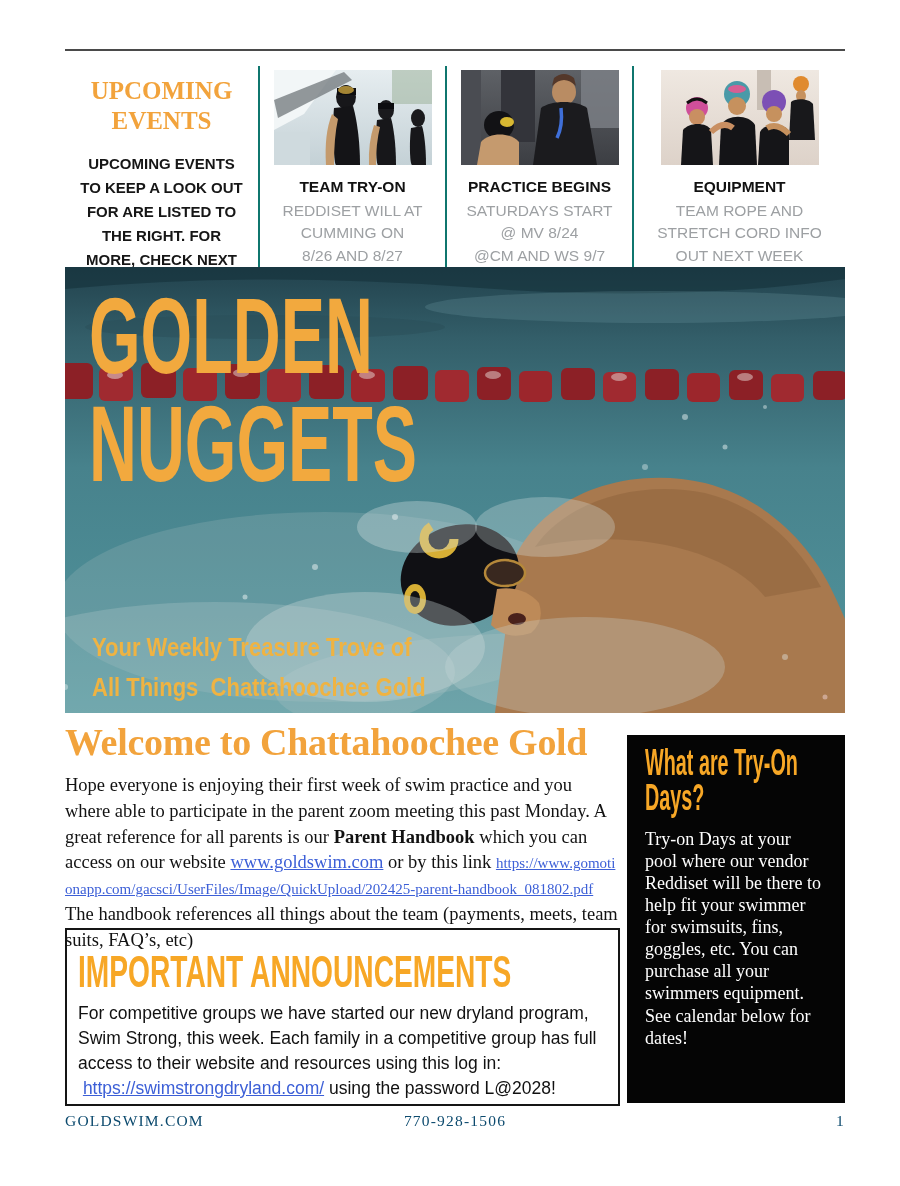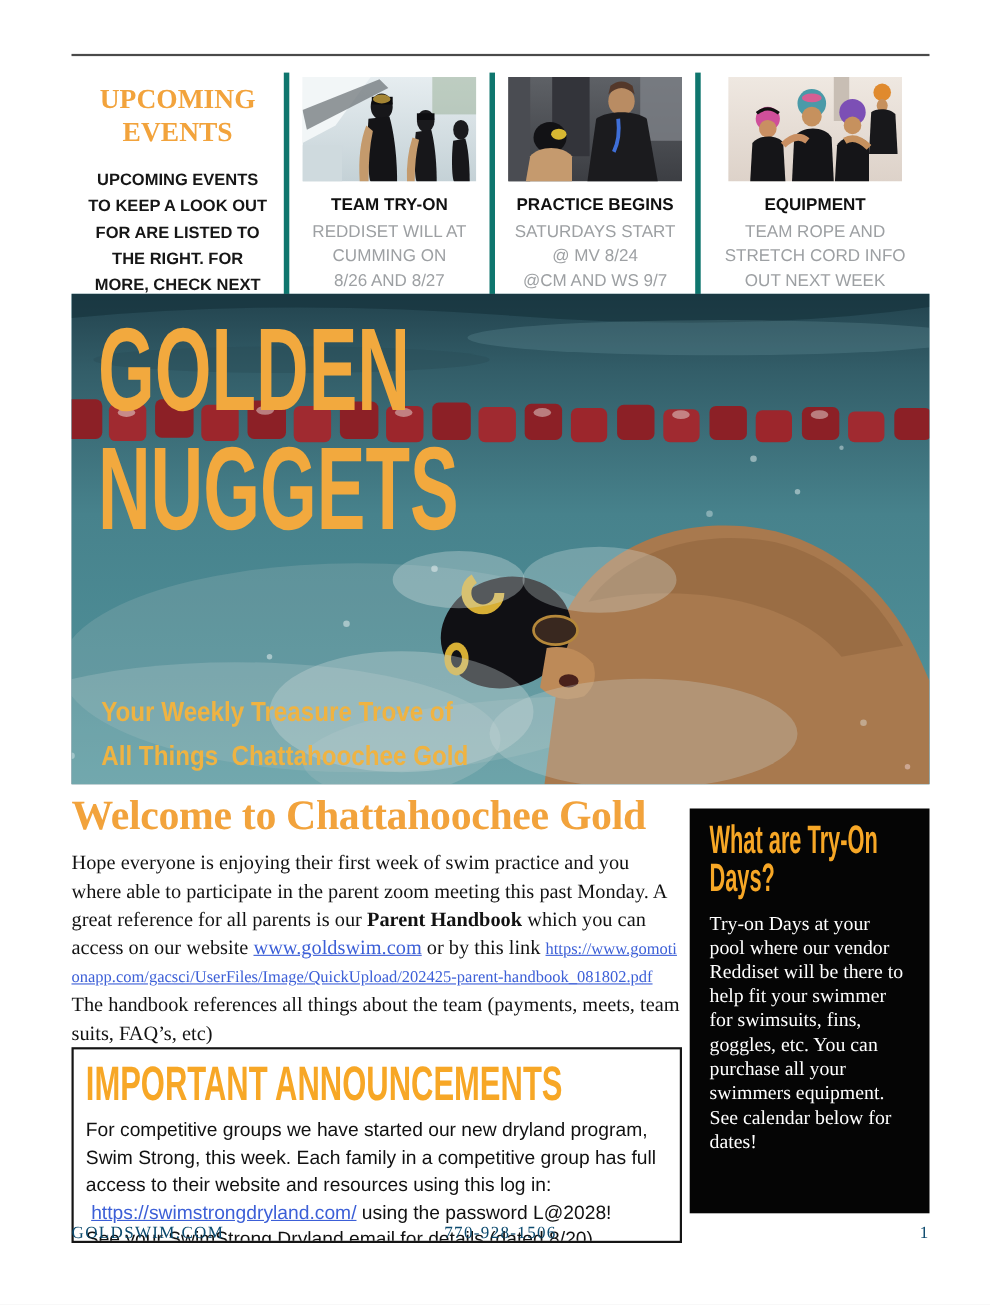--- a/index.html
+++ b/index.html
@@ -7,21 +7,21 @@
         font-family:"Liberation Sans",sans-serif;outline:1px solid #dcdcdc;}
 
   
   .masthead{position:absolute;left:65px;top:16px;width:780px;display:flex;justify-content:space-between;
             font-family:"Liberation Serif",serif;color:#8a8a8a;font-size:15.5px;letter-spacing:1.3px;}
   .rule{position:absolute;left:65px;top:49px;width:780px;height:2px;background:#4a4a4a;}
 
   
   .events-row{position:absolute;left:65px;top:66px;width:780px;height:192px;display:grid;
               grid-template-columns:193px 187px 187px 213px;}
-  .ecol{border-left:5px solid #0f766e;text-align:center;}
+  .ecol{border-left:2px solid #0f766e;text-align:center;}
   .ecol:first-child{border-left:none;}
   .intro-title{font-family:"Liberation Serif",serif;font-weight:bold;color:#F2A33C;
                font-size:25px;line-height:1.2;margin:10px 8px 16px;}
   .intro-body{font-weight:bold;font-size:15px;line-height:1.6;color:#161616;padding:0 10px;white-space:pre-line;}
   .event-photo{width:158px;height:95px;margin:4px auto 0;display:block;}
   .event-title{margin-top:13px;font-size:15.5px;font-weight:bold;color:#111;}
   .event-detail{margin-top:4px;font-size:15.5px;color:#9da0a3;line-height:1.45;white-space:pre-line;}
 
   
   .hero{position:absolute;left:65px;top:267px;width:780px;height:446px;overflow:hidden;background:#3d6d78;}
@@ -37,21 +37,21 @@
   .welcome h1{font-family:"Liberation Serif",serif;font-weight:bold;color:#F2A33C;
               font-size:38px;margin:0 0 9px;line-height:1.1;letter-spacing:-0.3px;}
   .welcome p{font-family:"Liberation Serif",serif;font-size:18.5px;line-height:1.40;color:#121212;
              margin:0;white-space:pre-wrap;}
   .welcome b{font-weight:bold;}
   a.link{color:#3C5FD7;text-decoration:underline;cursor:pointer;}
   a.link-small{font-size:15px;word-break:break-all;}
 
   
   .ann-box{position:absolute;left:65px;top:928px;width:555px;height:178px;box-sizing:border-box;
-           border:2.5px solid #151515;padding:7px 11px;overflow:hidden;margin-top:24px;}
+           border:2.5px solid #151515;padding:17px 11px;overflow:hidden;}
   .ann-title{color:#F7A726;font-size:44px;transform:scaleX(.64);margin-top:3px;}
   .ann-body{font-size:17.5px;line-height:1.42;color:#111;white-space:pre-wrap;margin-top:7px;}
 
   
   .sidebar{position:absolute;left:627px;top:735px;width:218px;height:368px;background:#050505;
            box-sizing:border-box;padding:10px 18px;overflow:hidden;color:#fff;}
   .sidebar-title{color:#F7A726;font-size:36px;line-height:.98;transform:scaleX(.55);width:345px;white-space:normal;}
   .sidebar-body{font-family:Liberation Serif, serif;font-size:18px;line-height:1.23;margin-top:12px;}
 
   

